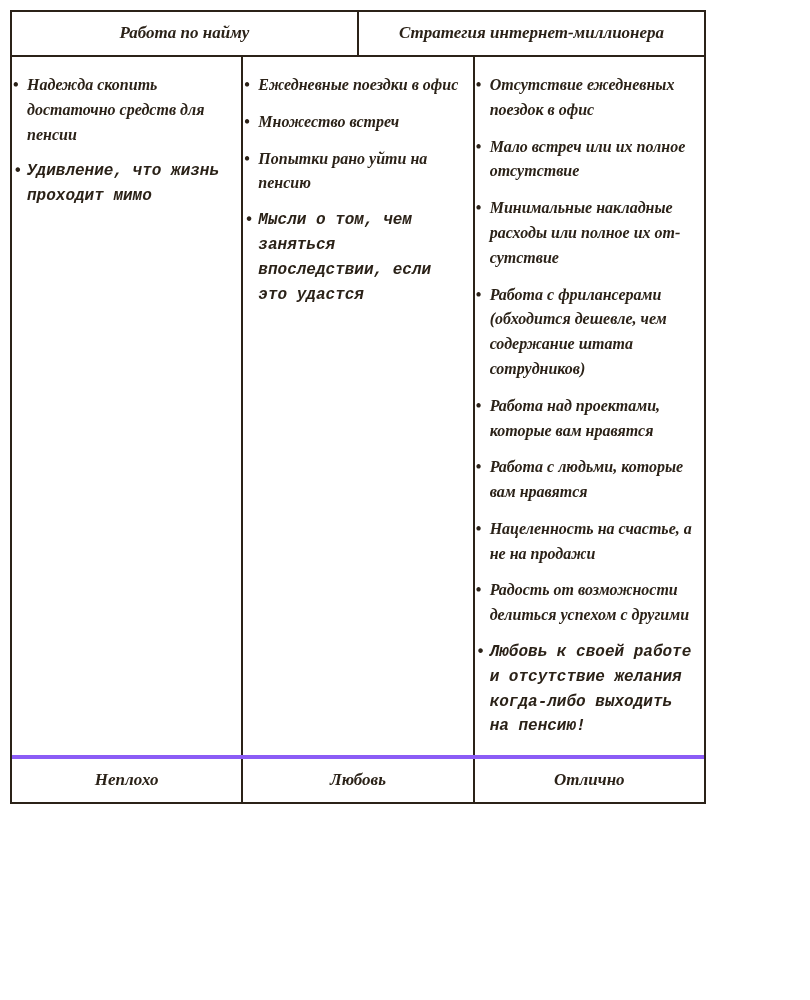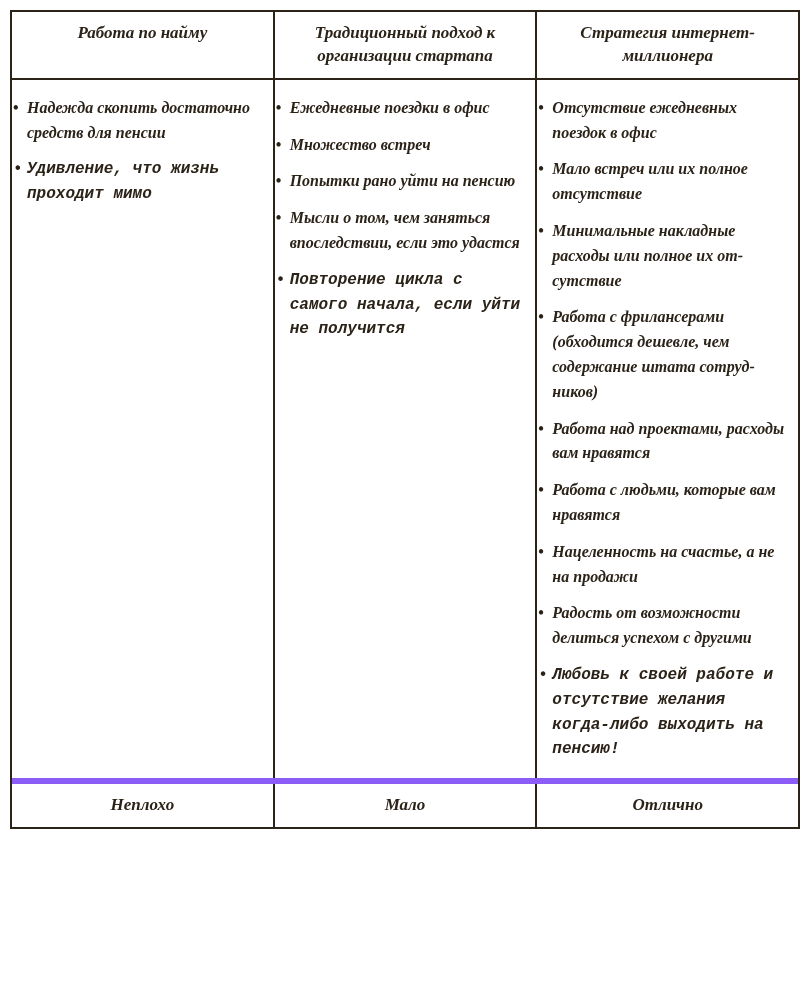--- a/index.html
+++ b/index.html
@@ -3,30 +3,30 @@
   <meta charset="utf-8">
   <style>
     * { box-sizing: border-box; margin: 0; padding: 0; }
     body {
       font-family: Georgia, 'Times New Roman', serif;
       background: #fff;
       padding: 10px;
       color: #2b2218;
     }
     .table-wrapper {
-      width: 790px;
+      width: 696px;
       border: 2px solid #2b2218;
     }
     .header-row, .footer-row {
       display: flex;
       border-bottom: 2px solid #2b2218;
     }
     .footer-row {
       border-bottom: none;
-      border-top: 6px solid #8b5cf6;
+      border-top: 4px solid #8b5cf6;
     }
     .header-cell, .footer-cell {
       flex: 1;
       padding: 10px 8px;
       text-align: center;
       font-weight: bold;
       font-style: italic;
       font-size: 17px;
       line-height: 1.35;
       border-right: 2px solid #2b2218;
@@ -70,54 +70,52 @@
       font-family: Liberation Mono, monospace;
     }
   </style>
 </head>
 <body>
 
 <div class="table-wrapper">
 
   <div class="header-row">
     <div class="header-cell">Работа по найму</div>
-    <div class="header-cell">Традиционный подход к организации стартапа</div>
     <div class="header-cell">Стратегия интернет-миллионера</div>
   </div>
 
   <div class="body-row">
     <div class="body-cell">
       <ul>
         <li>Надежда скопить достаточ­но средств для пенсии</li>
         <li>Удивление, что жизнь прохо­дит мимо</li>
       </ul>
     </div>
     <div class="body-cell">
       <ul>
         <li>Ежедневные поездки в офис</li>
         <li>Множество встреч</li>
         <li>Попытки рано уйти на пенсию</li>
         <li>Мысли о том, чем заняться впоследствии, если это удастся</li>
-        <li>Повторение цикла с самого на­чала, если уйти не получится</li>
       </ul>
     </div>
     <div class="body-cell">
       <ul>
         <li>Отсутствие ежедневных поездок в офис</li>
         <li>Мало встреч или их пол­ное отсутствие</li>
         <li>Минимальные накладные расходы или полное их от­сутствие</li>
         <li>Работа с фрилансерами (обходится дешевле, чем содержание штата сотруд­ников)</li>
-        <li>Работа над проектами, расходы вам нравятся</li>
+        <li>Работа над проектами, которые вам нравятся</li>
         <li>Работа с людьми, которые вам нравятся</li>
         <li>Нацеленность на счастье, а не на продажи</li>
         <li>Радость от возможности делиться успехом с дру­гими</li>
         <li>Любовь к своей работе и отсутствие желания когда-либо выходить на пенсию!</li>
       </ul>
     </div>
   </div>
 
   <div class="footer-row">
     <div class="footer-cell">Неплохо</div>
-    <div class="footer-cell">Мало</div>
+    <div class="footer-cell">Любовь</div>
     <div class="footer-cell">Отлично</div>
   </div>
 
 </div>
 
 </body></html>

